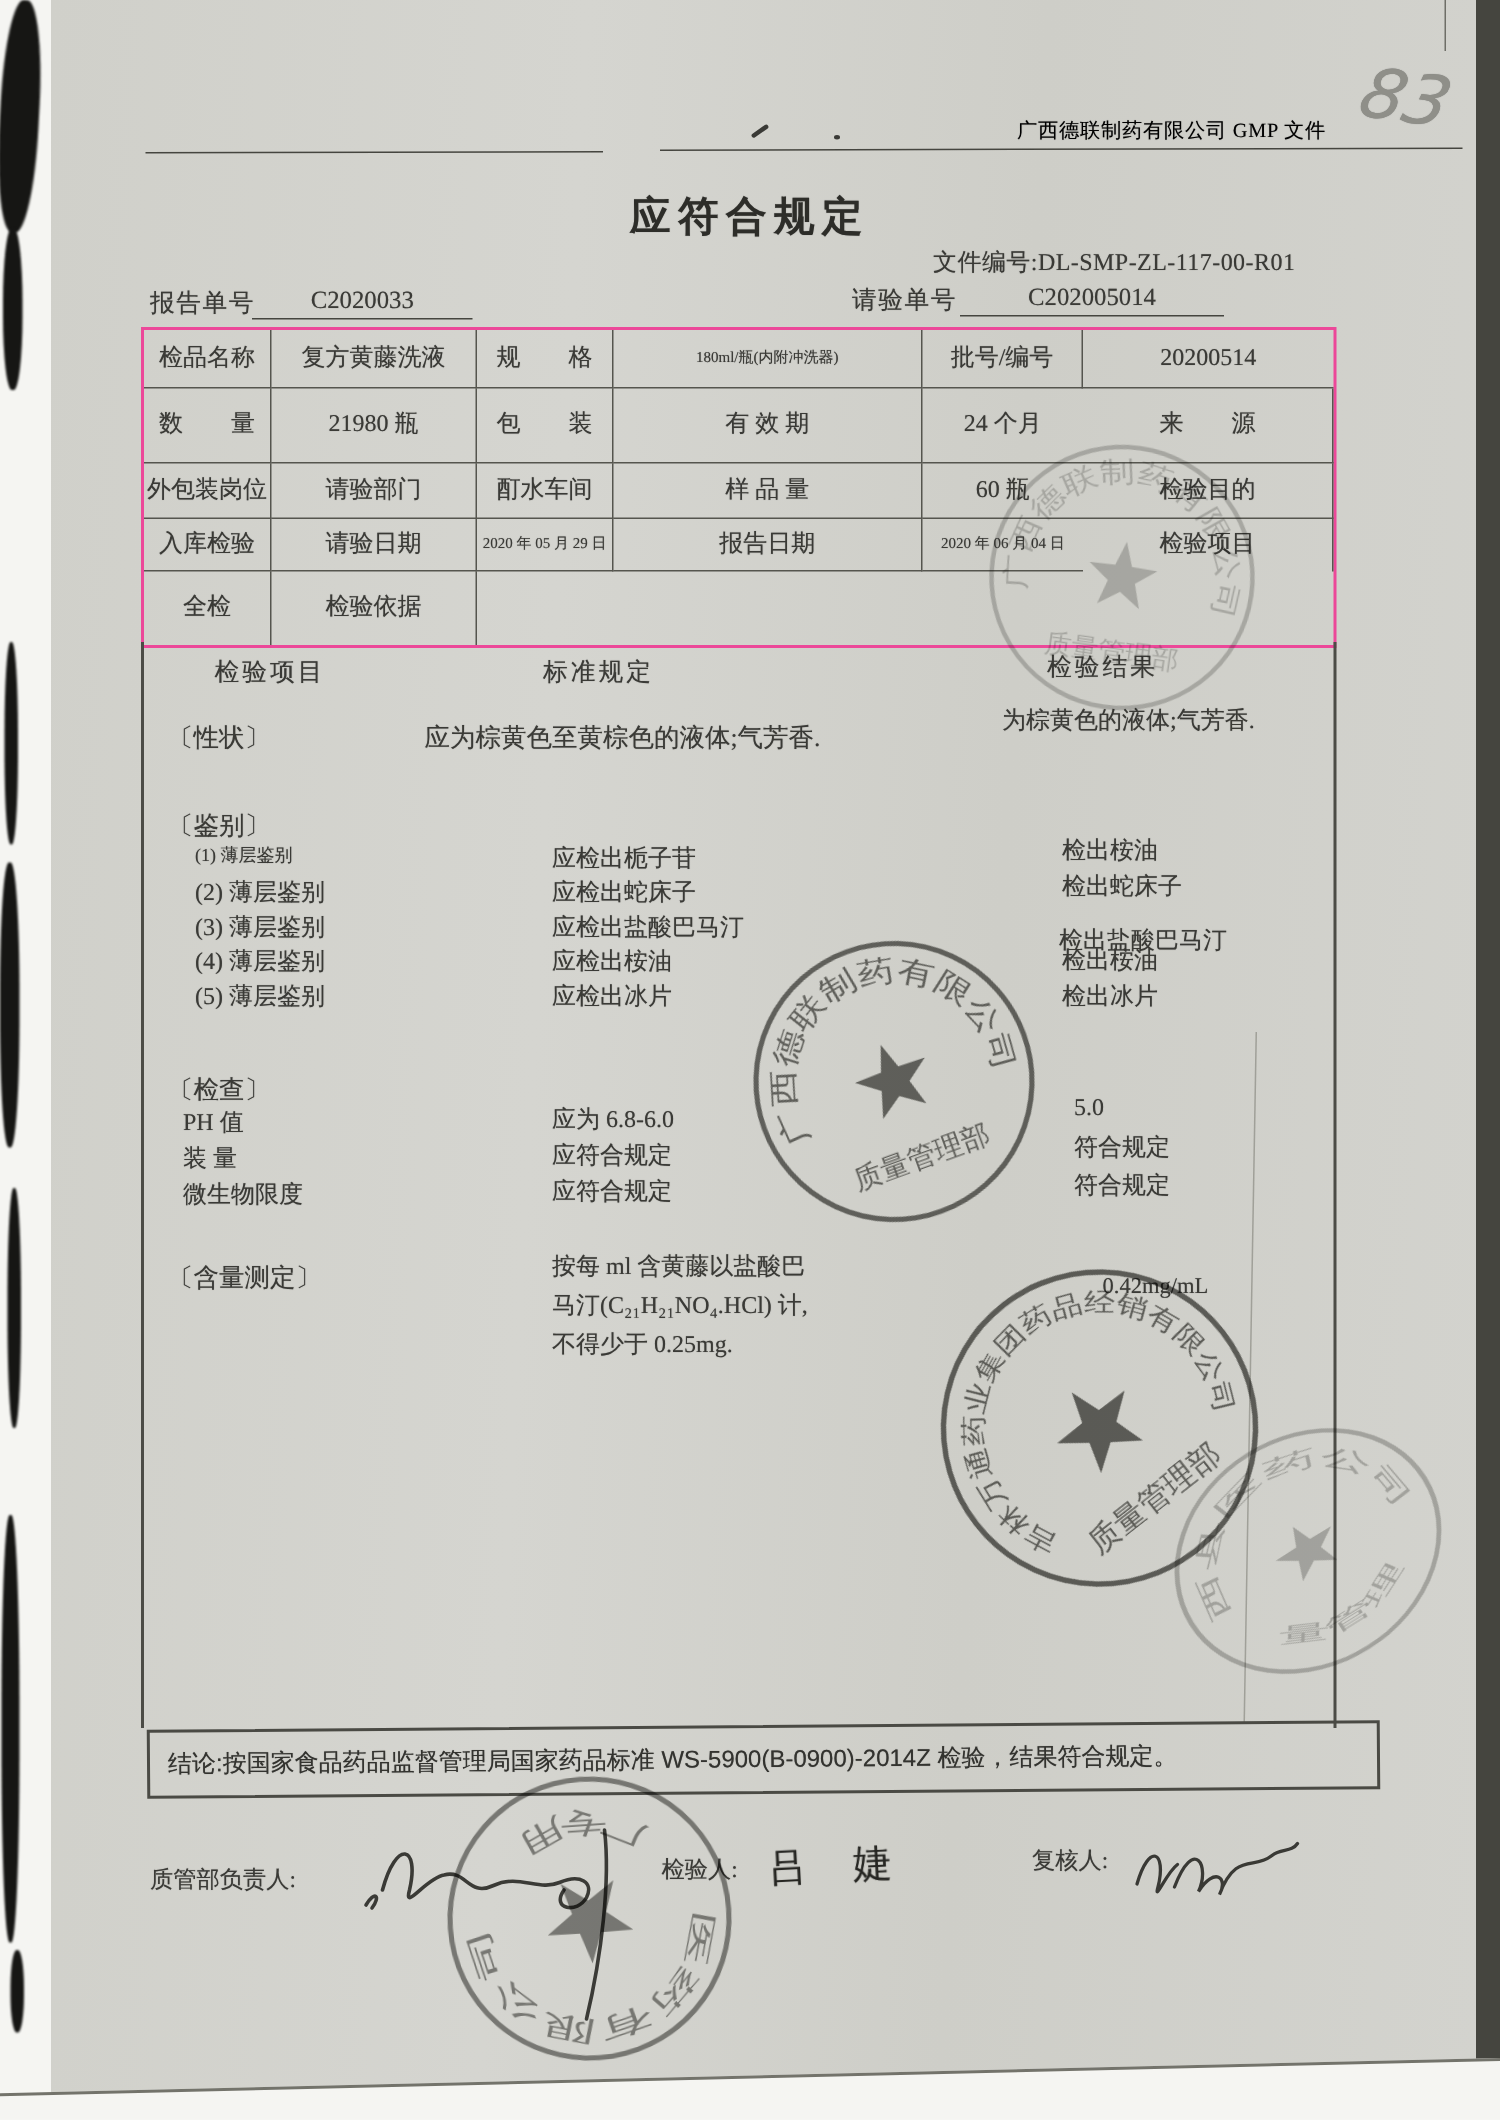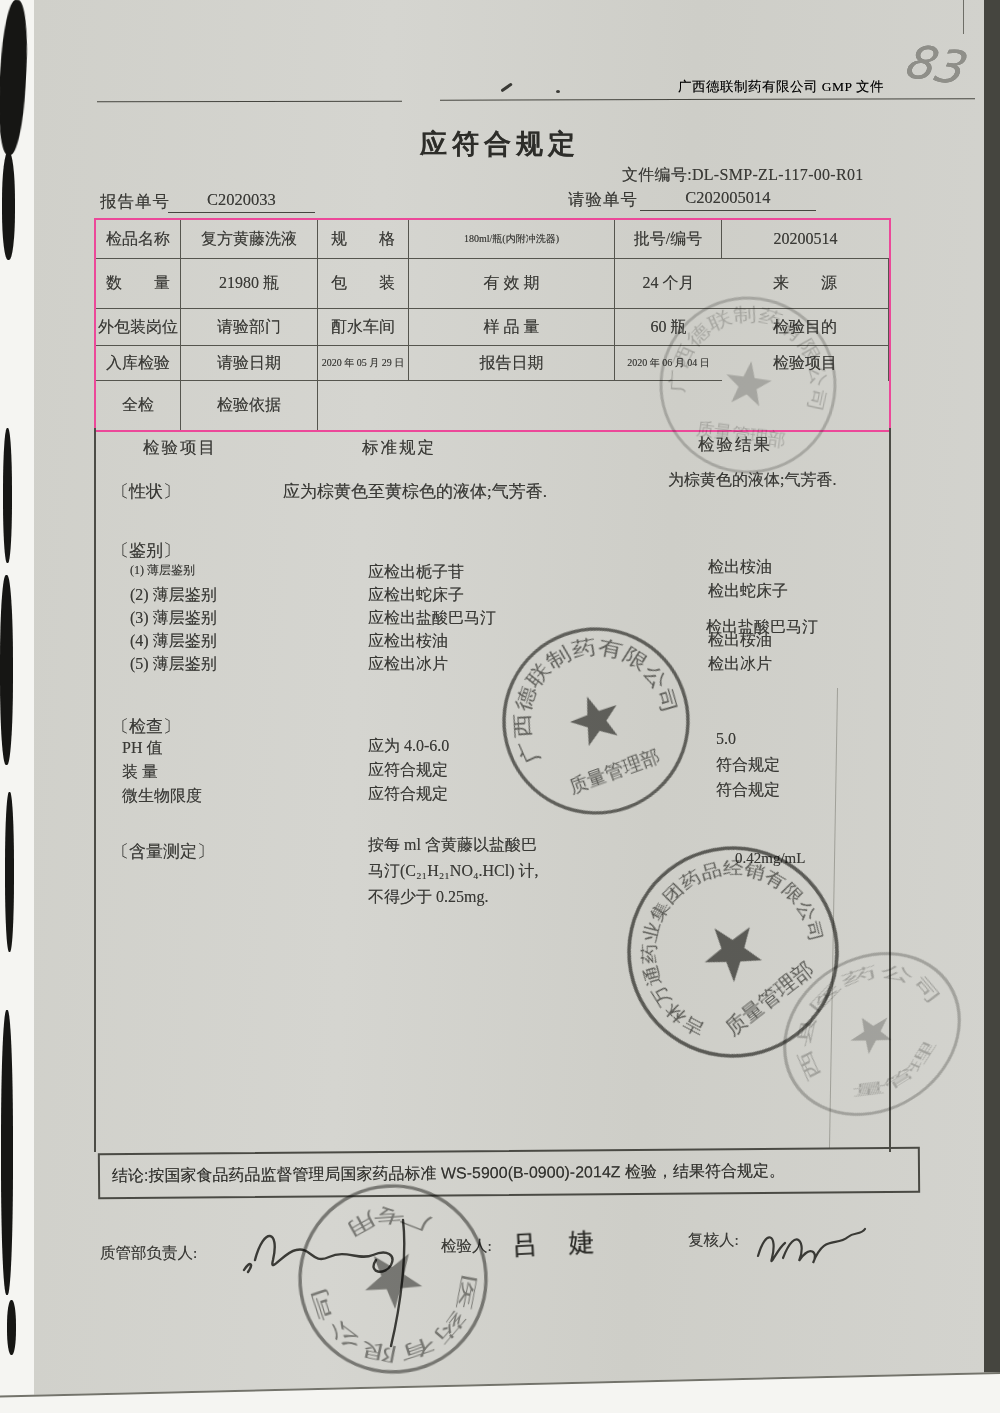--- a/index.html
+++ b/index.html
@@ -151,21 +151,21 @@
 <div class="txt" style="left:708px;top:557px;font-size:16px;">检出桉油</div>
 <div class="txt" style="left:708px;top:581px;font-size:16px;">检出蛇床子</div>
 <div class="txt" style="left:706px;top:605px;font-size:16px;margin-top:12px;">检出盐酸巴马汀</div>
 <div class="txt" style="left:708px;top:630px;font-size:16px;">检出桉油</div>
 <div class="txt" style="left:708px;top:654px;font-size:16px;">检出冰片</div>
 
 <div class="txt" style="left:112px;top:715px;font-size:17px;">〔检查〕</div>
 <div class="txt" style="left:122px;top:738px;font-size:16px;">PH 值</div>
 <div class="txt" style="left:122px;top:762px;font-size:16px;">装 量</div>
 <div class="txt" style="left:122px;top:786px;font-size:16px;">微生物限度</div>
-<div class="txt" style="left:368px;top:736px;font-size:16px;">应为 4.0-6.0</div>
+<div class="txt" style="left:368px;top:736px;font-size:16px;">应为 6.8-6.0</div>
 <div class="txt" style="left:368px;top:760px;font-size:16px;">应符合规定</div>
 <div class="txt" style="left:368px;top:784px;font-size:16px;">应符合规定</div>
 <div class="txt" style="left:716px;top:730px;font-size:16px;">5.0</div>
 <div class="txt" style="left:716px;top:755px;font-size:16px;">符合规定</div>
 <div class="txt" style="left:716px;top:780px;font-size:16px;">符合规定</div>
 
 <div class="txt" style="left:112px;top:840px;font-size:17px;">〔含量测定〕</div>
 <div class="txt pre" style="left:368px;top:832px;font-size:16px;line-height:26px;white-space:pre-line;width:260px;">按每 ml 含黄藤以盐酸巴
 马汀(C₂₁H₂₁NO₄.HCl) 计,
 不得少于 0.25mg.</div>

